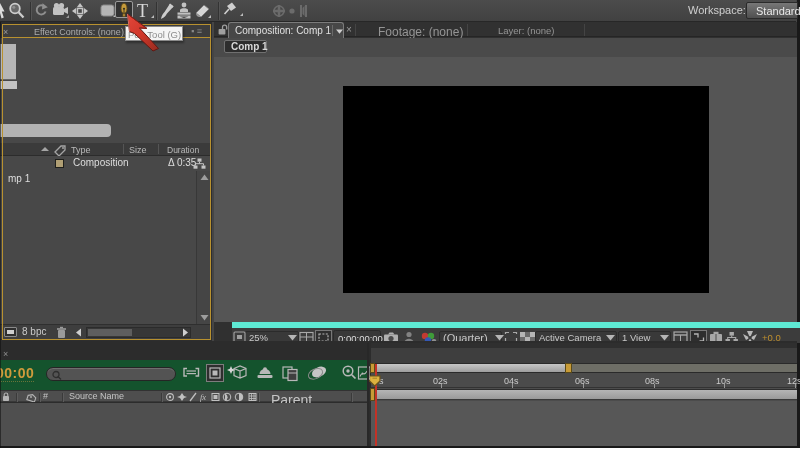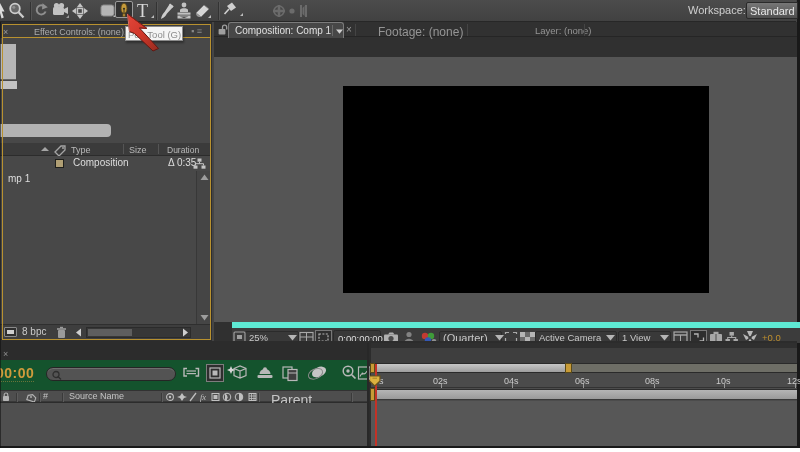--- a/index.html
+++ b/index.html
@@ -8,21 +8,21 @@
   *{box-sizing:border-box;}
   .abs{position:absolute;}
   #app{position:absolute;left:0;top:0;width:800px;height:448px;background:#454545;
        border-right:3px solid #191919;border-bottom:2px solid #191919;}
   
   #toolbar{position:absolute;left:0;top:0;width:796px;height:22px;
     background:linear-gradient(#4c4c4c,#414141);border-bottom:1px solid #272727;}
   #ws-label{position:absolute;top:4px;left:688px;color:#cfcfcf;font-size:11px;}
   #ws-dd{position:absolute;left:746px;top:2px;width:52px;height:17px;
     background:linear-gradient(#777,#4f4f4f);border:1px solid #2a2a2a;border-radius:2px 0 0 2px;
-    color:#e8e8e8;font-size:11px;padding:2px 0 0 3px;}
+    color:#e8e8e8;font-size:11px;padding:2px 0 0 9px;}
   #penbtn{position:absolute;left:115px;top:1px;width:18px;height:17px;background:#323232;
     border:1px solid #9a9a9a;border-radius:2px;}
   
   #proj{position:absolute;left:0;top:22px;width:212px;height:319px;background:#2e2e2e;}
   #proj-border{position:absolute;left:2px;top:2px;width:209px;height:316px;border:1px solid #b8912f;z-index:6;}
   #proj-tabs{position:absolute;left:3px;top:3px;width:207px;height:12px;background:#3d3d3d;}
   #proj-tabline{position:absolute;left:3px;top:15px;width:207px;height:1px;background:#b8912f;}
   #proj-body{position:absolute;left:0px;top:16px;width:210px;height:301px;background:#484848;}
   
   #comp{position:absolute;left:214px;top:22px;width:583px;height:321px;background:#303030;}
@@ -223,22 +223,27 @@
         <span class="t" style="left:6px;top:1.5px;color:#e0e0e0;font-size:10px;">Composition: Comp 1</span>
         <div class="abs" style="left:103px;top:2px;width:1px;height:11px;background:#6a6a6a;"></div>
         <svg class="abs" style="left:106px;top:5px" width="9" height="7">
             <path d="M1,1.5 L8,1.5 L4.5,5.8 Z" fill="#cfcfcf"></path>
           </svg>
       </div>
       <span class="t" style="left:132px;top:2px;color:#9a9a9a;font-size:10px;">×</span>
       <span class="t" style="left:164px;top:3px;color:#949494;font-size:12px;">Footage: (none)</span>
       <div class="abs" style="left:141px;top:2px;width:1px;height:12px;background:#444;"></div>
       <div class="abs" style="left:253px;top:2px;width:1px;height:12px;background:#444;"></div>
-      <span class="t" style="left:284px;top:3px;color:#949494;font-size:9.5px;margin-left:37px;">Layer: (none)</span>
+      <span class="t" style="left:284px;top:3px;color:#949494;font-size:9.5px;">Layer: (none)</span>
       <div class="abs" style="left:370px;top:2px;width:1px;height:12px;background:#444;"></div>
+    </div>
+    <div id="comp-bread">
+      <div class="abs" style="left:10px;top:2px;width:43px;height:13px;background:#2d2d2d;border:1px solid #707070;border-radius:2px;">
+        <span class="t" style="left:6px;top:0px;color:#d8d8d8;font-size:10px;font-weight:bold;">Comp 1</span>
+      </div>
     </div>
     <div id="comp-view">
         <div id="comp-black"></div>
       </div>
     <div id="comp-bar">
       <div class="abs" style="left:13px;top:2.5px;width:54px;height:15px;background:#393939;border:1px solid #2b2b2b;border-radius:2px;"></div>
       <div class="abs" style="left:207px;top:2.5px;width:63px;height:15px;background:#393939;border:1px solid #2b2b2b;border-radius:2px;"></div>
       <div class="abs" style="left:303px;top:2.5px;width:82px;height:15px;background:#393939;border:1px solid #2b2b2b;border-radius:2px;"></div>
       <div class="abs" style="left:386px;top:2.5px;width:53px;height:15px;background:#393939;border:1px solid #2b2b2b;border-radius:2px;"></div>
       <svg class="abs" style="left:0;top:0" width="583" height="20" viewBox="0 0 583 20">

